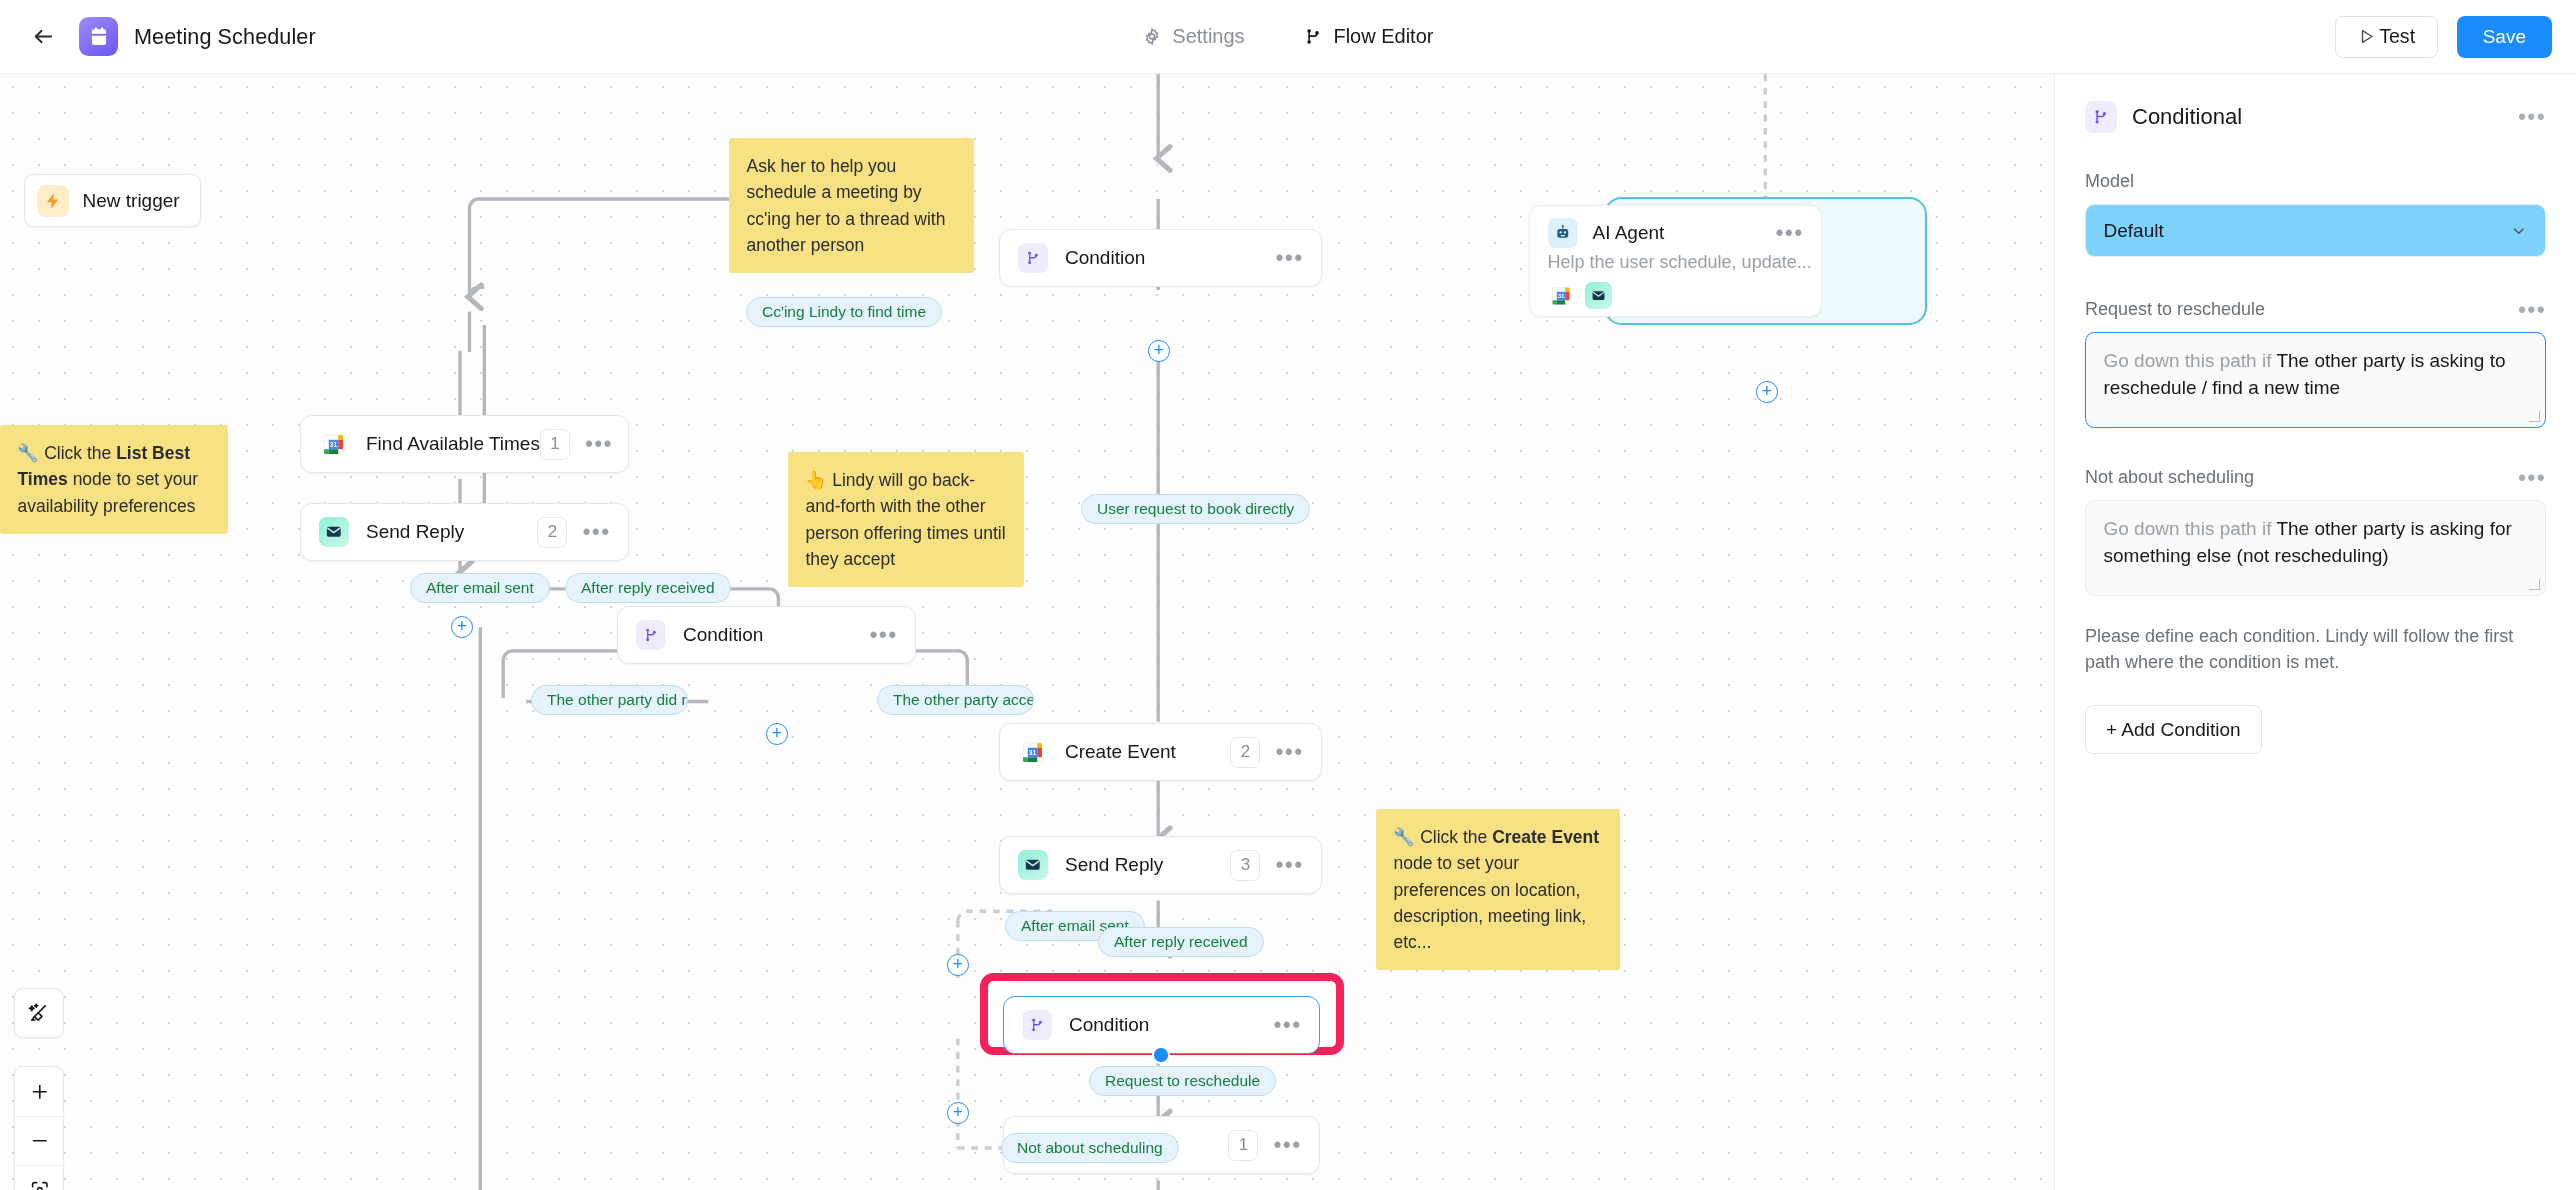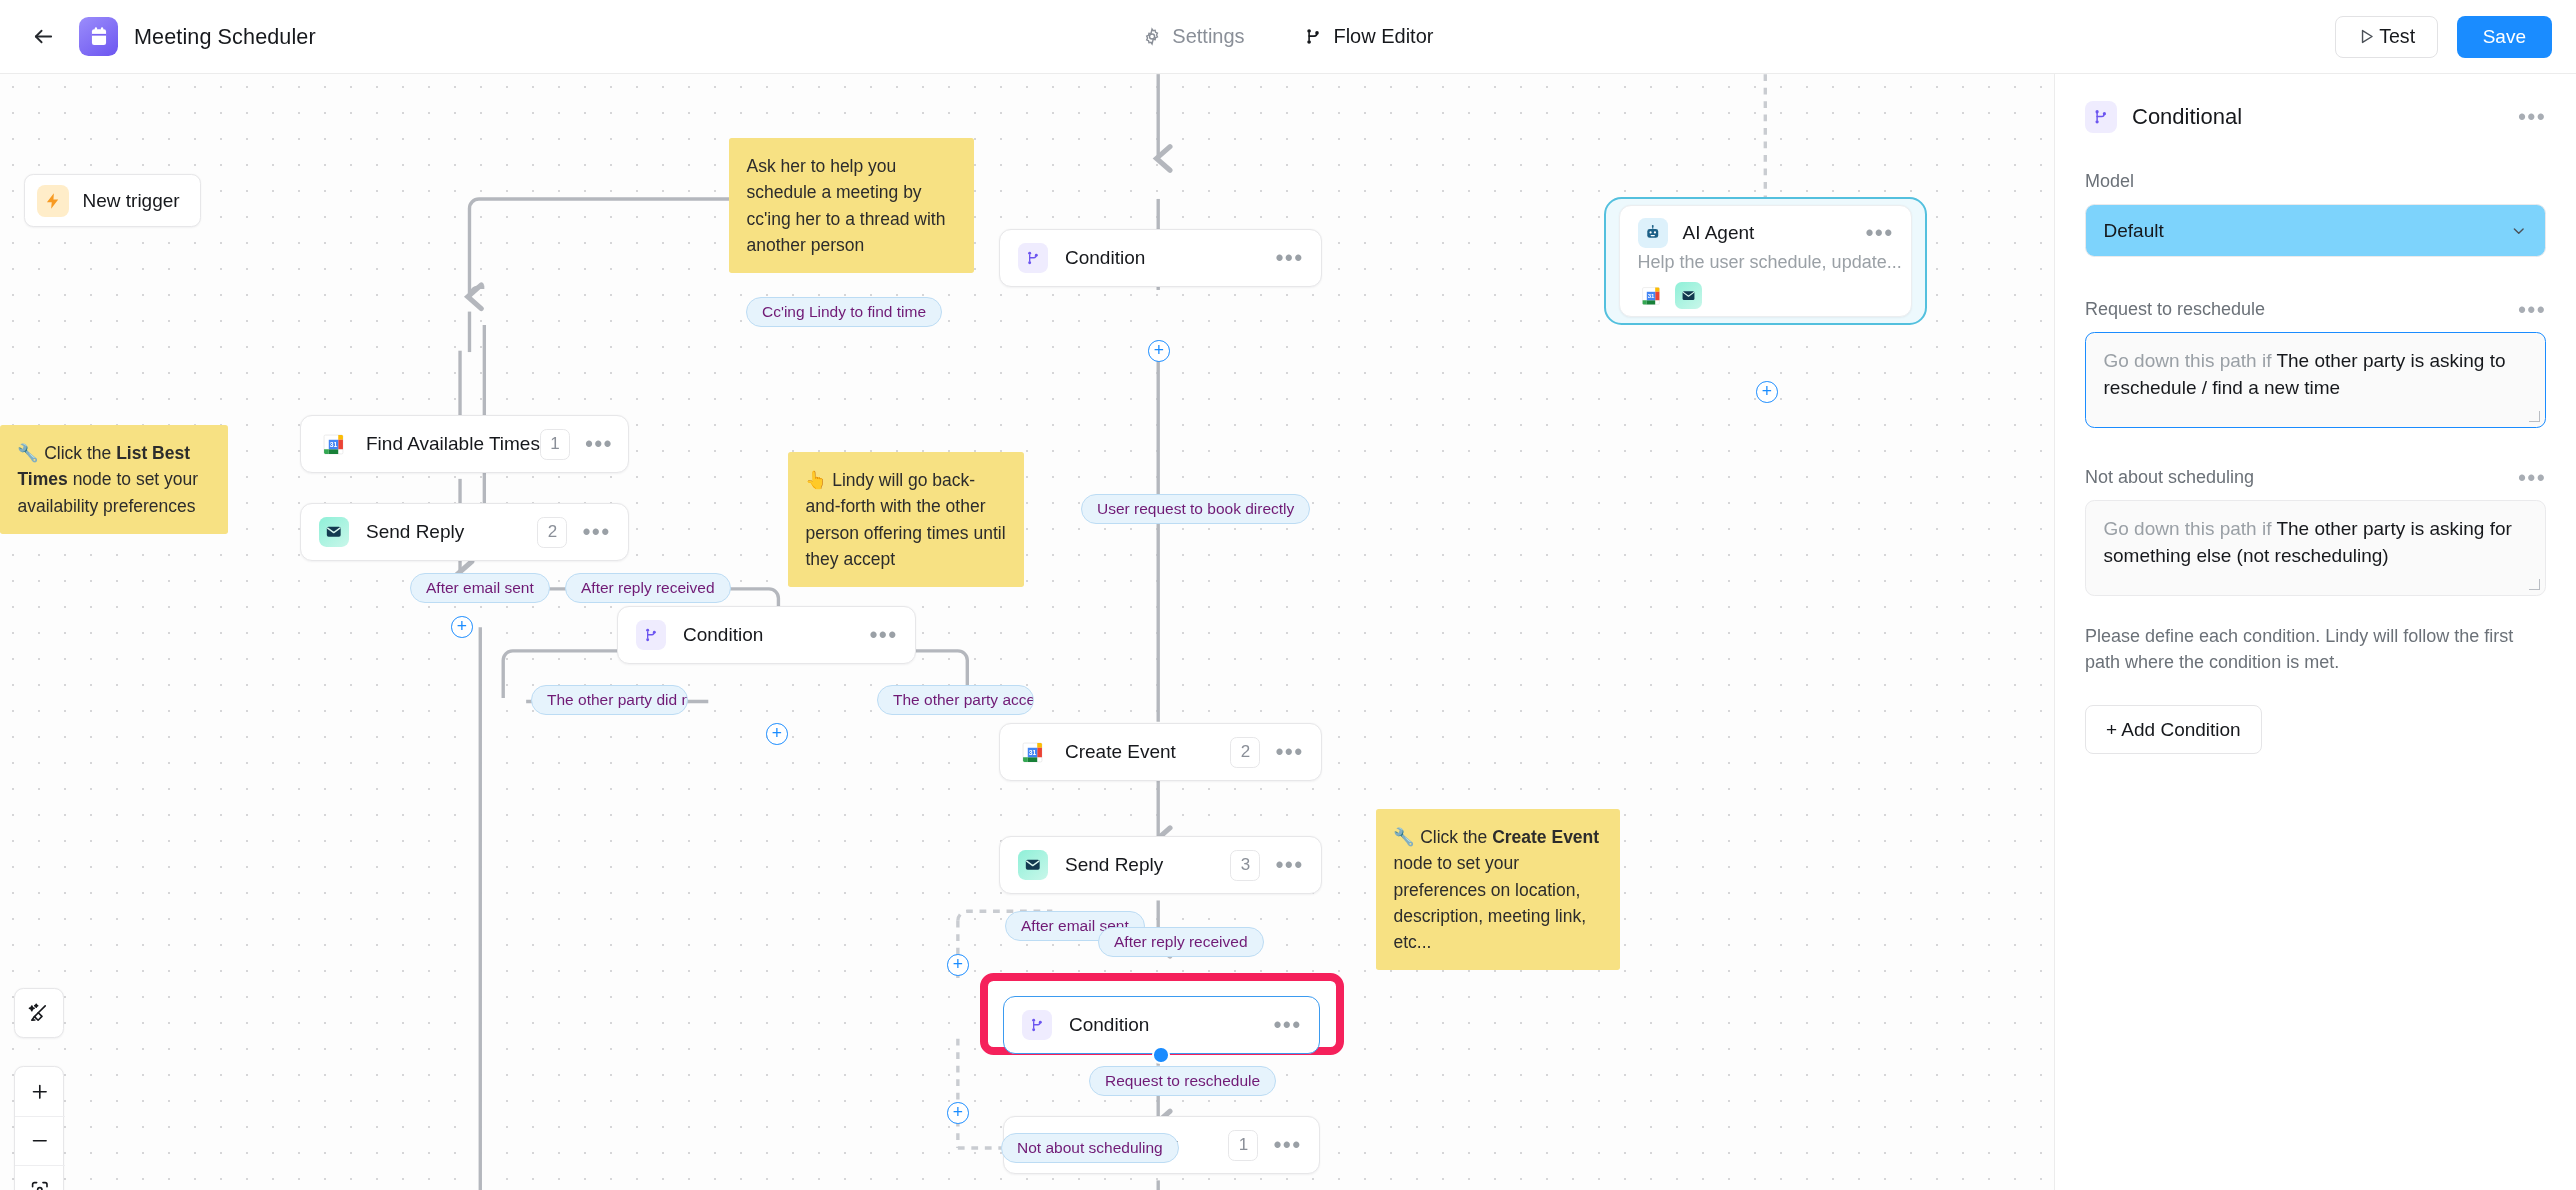--- a/index.html
+++ b/index.html
@@ -114,21 +114,21 @@
     position: absolute; background: #f7e183; border-radius: 2.7px;
     padding: 15px 17.5px; font-size: 17.5px; line-height: 1.5; color: #2c2c2c;
     cursor: pointer;
   }
   .sticky b { font-weight: 700; }
 
   
   .elabel {
     position: absolute; background: #e6f3fc; border: 0.7px solid #bcdcf4;
     border-radius: 674px; height: 30px; padding: 0 15px;
-    display: flex; align-items: center; font-size: 15.5px; color: #701a75;
+    display: flex; align-items: center; font-size: 15.5px; color: #15803d;
     white-space: nowrap; overflow: hidden; cursor: pointer; text-align: center;
   }
   .elabel.clip { max-width: 157px; }
 
   
   .plus-btn {
     position: absolute; width: 21.6px; height: 21.6px; border-radius: 50%;
     border: 1.7px solid #1a8cff; background: #fff; color: #1a8cff;
     display: flex; align-items: center; justify-content: center;
     font-size: 17.5px; line-height: 1; cursor: pointer;
@@ -467,21 +467,21 @@
             <text x="20" y="24" font-size="10" font-family="Liberation Sans, sans-serif" fill="#ffffff" text-anchor="middle" font-weight="bold">31</text>
           </svg>
         </div>
         <div class="node-label">Delete Event</div>
         <div class="node-badge">1</div>
         <div class="node-dots">•••</div>
       </div>
     </div>
 
     <div class="loop-wrap" style="left:1604px; top:123px; width:323px; height:128px;"></div>
-    <div class="agent-card" style="left:1619px; top:131px; width:293px; height:112px;">
+    <div class="agent-card" style="left:1529px; top:131px; width:293px; height:112px;">
       <div class="agent-head">
         <div class="node-ico" style="background:#ddf1fb;">
           <svg width="17.5" height="17.5" viewBox="0 0 24 24">
             <rect x="4.5" y="7" width="15" height="12" rx="3.4" fill="#1b5f86"></rect>
             <circle cx="9" cy="11.6" r="1.5" fill="#ffffff"></circle>
               <circle cx="15" cy="11.6" r="1.5" fill="#ffffff"></circle>
             <rect x="9" y="15" width="6" height="1.8" rx="0.9" fill="#ffffff"></rect>
             <rect x="11.2" y="3.2" width="1.6" height="3.2" fill="#1b5f86"></rect>
             <circle cx="12" cy="2.8" r="1.3" fill="#1b5f86"></circle>
           </svg>

